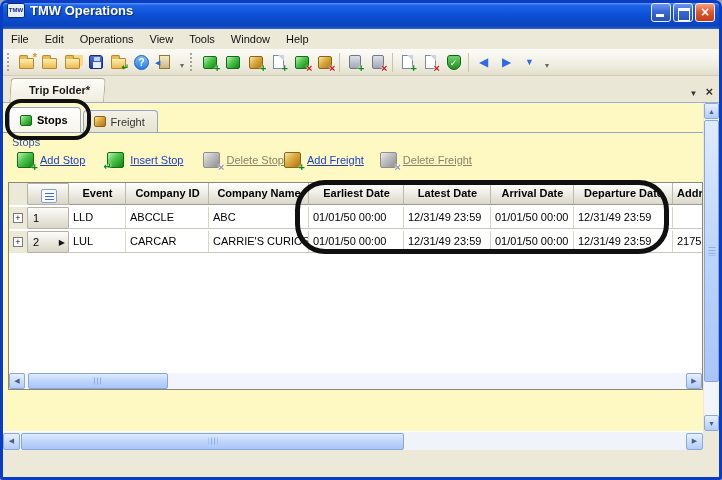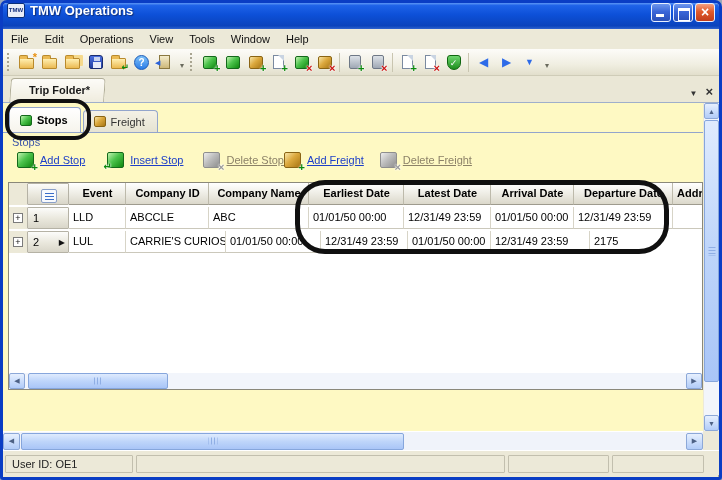--- a/index.html
+++ b/index.html
@@ -355,20 +355,21 @@
 
         <div class="grow">
           <div class="gcell c-exp">
               <span class="expander"></span>
             </div>
           <div class="gcell c-num">
               <span>2</span>
               <span class="rowmark"></span>
             </div>
           <div class="gcell c-event">LUL</div>
+          <div class="gcell c-cid">CARCAR</div>
           <div class="gcell c-cname">CARRIE'S CURIOSI..</div>
           <div class="gcell c-ed">01/01/50 00:00</div>
           <div class="gcell c-ld">12/31/49 23:59</div>
           <div class="gcell c-ad">01/01/50 00:00</div>
           <div class="gcell c-dd">12/31/49 23:59</div>
           <div class="gcell c-addr">21751</div>
         </div>
 
         <div class="gridspace"></div>
 
@@ -387,25 +388,18 @@
       <div class="sb-btn down">▼</div>
     </div>
 
     <div class="outer-hscroll">
       <div class="sb-btn">◀</div>
       <div class="sb-thumb"></div>
       <div class="sb-btn right">▶</div>
     </div>
     <div class="scroll-corner"></div>
 
-    <div class="statusbar">
-      <div class="spanel sp-1">User ID: OE1</div>
-      <div class="spanel sp-2"></div>
-      <div class="spanel sp-3"></div>
-      <div class="spanel sp-4"></div>
-      <div class="resize-grip"></div>
-    </div>
 
     <div class="oval oval-tab"></div>
     <div class="oval oval-dates"></div>
 
   </div>
 </div>
 
 </body></html>

